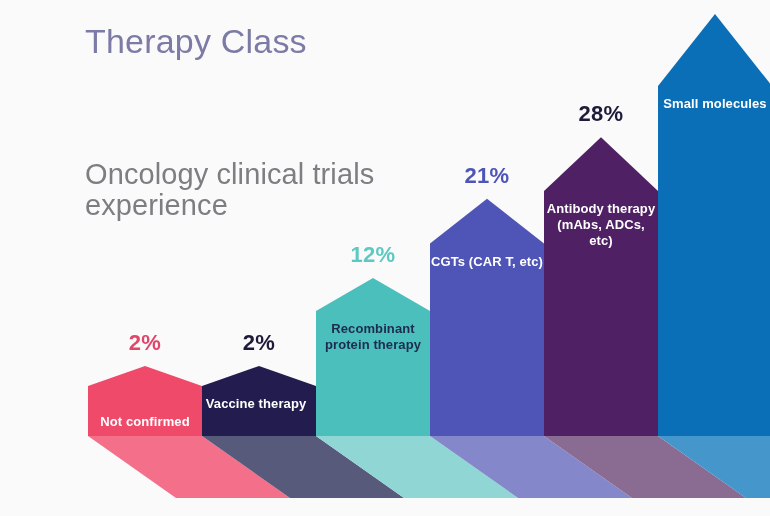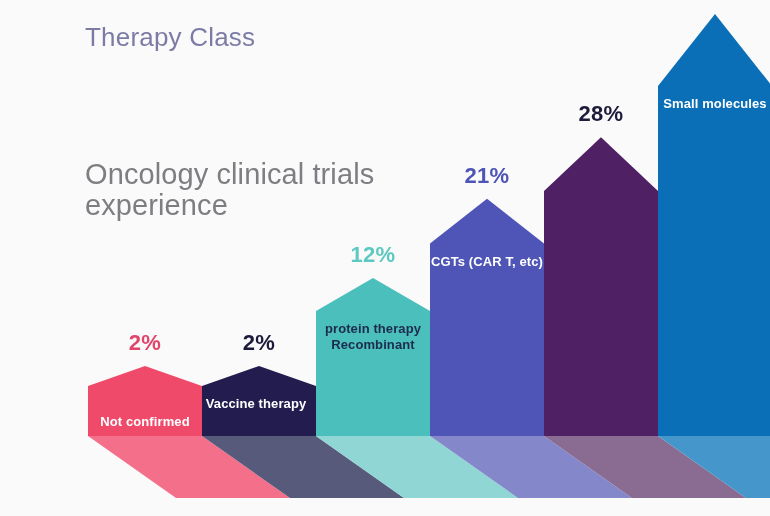--- a/index.html
+++ b/index.html
@@ -22,21 +22,21 @@
     height: 516px;
     background: #fbfafb;
     overflow: hidden;
   }
 
   
   #page-title {
     position: absolute;
     left: 85px;
     top: 22px;
-    font-size: 26px;
+    font-size: 34px;
     font-weight: 400;
     letter-spacing: 0.2px;
     color: #7b7ba6;
     white-space: nowrap;
   }
   #subtitle {
     position: absolute;
     left: 85px;
     top: 159px;
     font-size: 29px;
@@ -103,28 +103,32 @@
     <div id="labels-layer" style="position:absolute;left:0;top:0;width:770px;height:516px;">
         <div class="bar-label" style="left: 88px; width: 114px; color: rgb(255, 255, 255); top: 396px; margin-top: 18px;">
           <div>Not confirmed</div>
         </div>
         <div class="value-label" style="left: 88px; width: 114px; top: 330px; color: rgb(224, 69, 106);">2%</div>
         <div class="bar-label" style="left: 202px; width: 108px; color: rgb(255, 255, 255); top: 396px;">
           <div>Vaccine therapy</div>
         </div>
         <div class="value-label" style="left: 202px; width: 114px; top: 330px; color: rgb(29, 27, 58);">2%</div>
         <div class="bar-label" style="left: 316px; width: 114px; color: rgb(29, 43, 79); top: 321px;">
+          <div>Recombinant</div>
           <div>protein therapy</div>
-          <div>Recombinant</div>
         </div>
         <div class="value-label" style="left: 316px; width: 114px; top: 242px; color: rgb(92, 201, 194);">12%</div>
         <div class="bar-label" style="left: 430px; width: 114px; color: rgb(255, 255, 255); top: 253.5px;">
           <div>CGTs (CAR T, etc)</div>
         </div>
         <div class="value-label" style="left: 430px; width: 114px; top: 162.8px; color: rgb(78, 85, 183);">21%</div>
+        <div class="bar-label" style="left: 544px; width: 114px; color: rgb(255, 255, 255); top: 201px;">
+          <div>Antibody therapy</div>
+          <div>(mAbs, ADCs, etc)</div>
+        </div>
         <div class="value-label" style="left: 544px; width: 114px; top: 101.2px; color: rgb(29, 27, 58);">28%</div>
         <div class="bar-label" style="left: 658px; width: 114px; color: rgb(255, 255, 255); top: 96px;">
           <div>Small molecules</div>
         </div>
         <div class="value-label" style="left: 658px; width: 114px; top: -22px; color: rgb(20, 80, 140);">42%</div>
       </div>
   </div>
 
   <div id="page-title">Therapy Class</div>
 

